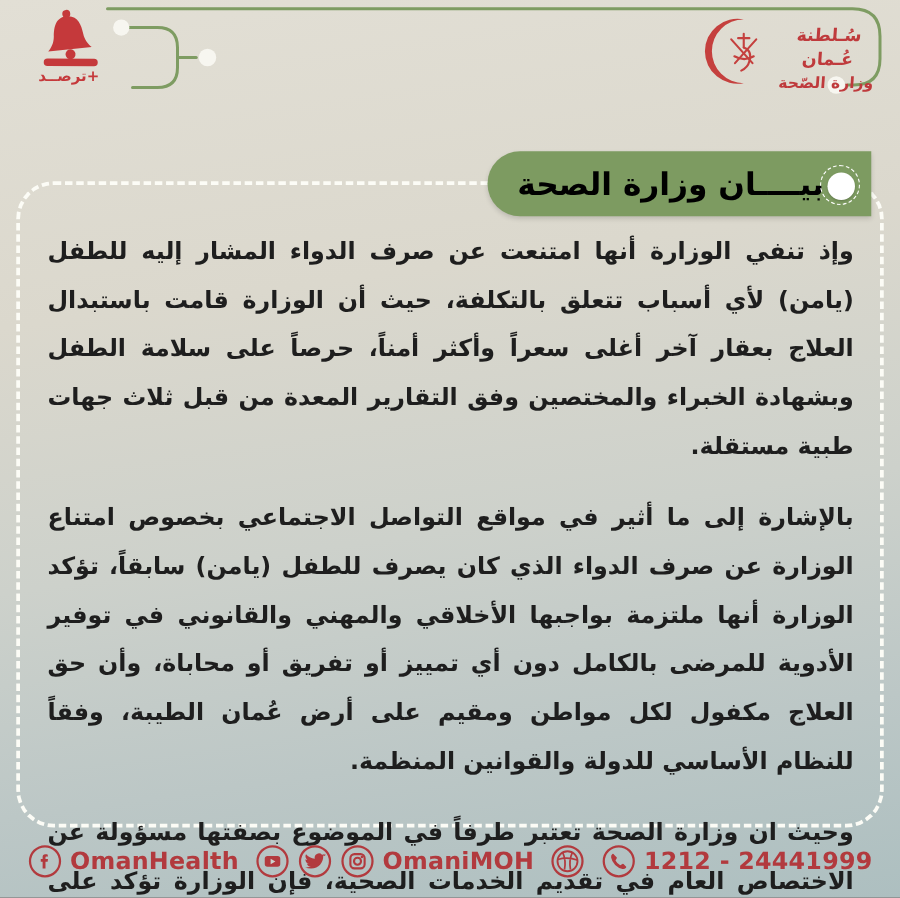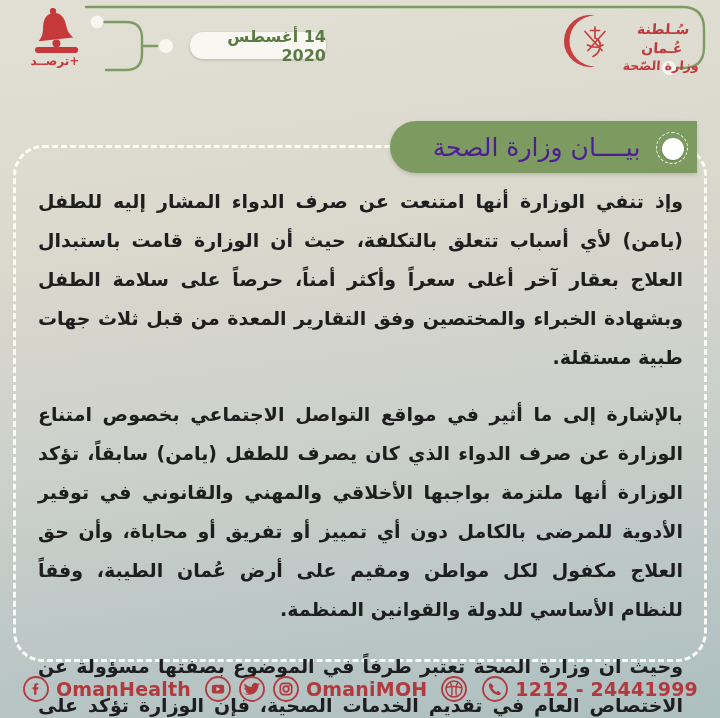--- a/index.html
+++ b/index.html
@@ -35,21 +35,21 @@
     position:absolute;left:13px;top:145px;width:688px;height:511px;
     border:3px dashed #fcfcf6;border-radius:30px;
   }
   
   .titlebar{
     position:absolute;left:390px;top:121px;width:307px;height:52px;z-index:3;
     background:#7d9b61;border-radius:26px 0 0 26px;box-shadow:0 2px 4px rgba(0,0,0,.15);
     display:flex;align-items:center;justify-content:center;direction:rtl;
     padding-left:26px;padding-right:40px;box-sizing:border-box;
   }
-  .titlebar span{color:#4c1d95;font-size:25px;font-weight:normal;white-space:nowrap;}
+  .titlebar span{color:#000000;font-size:25px;font-weight:bold;white-space:nowrap;}
   .title-dot{
     position:absolute;left:662px;top:138px;width:22px;height:22px;border-radius:50%;
     background:#ffffff;z-index:4;box-shadow:0 1px 2px rgba(0,0,0,.2);
   }
   .title-dot-ring{
     position:absolute;left:656px;top:132px;width:32px;height:32px;border-radius:50%;
     border:1.6px dashed rgba(255,255,255,.95);z-index:4;box-sizing:border-box;
   }
   
   .content{
@@ -84,21 +84,20 @@
   <div class="bell-wrap">
     <svg width="52" height="52" viewBox="0 0 52 52">
       <circle cx="26" cy="7" r="3.2" fill="#c5393b"></circle>
       <path d="M26,9 C17,9 15,17 14.2,24 C13.6,29.5 11,33 8.5,35.5 L43.5,35.5 C41,33 38.4,29.5 37.8,24 C37,17 35,9 26,9 Z" fill="#c5393b"></path>
       <circle cx="26" cy="39.5" r="4" fill="#c5393b"></circle>
       <path d="M7,44 L44,48" stroke="#c5393b" stroke-width="6" stroke-linecap="round" fill="none"></path>
     </svg>
     <div class="bell-label">ترصــد+</div>
   </div>
 
-  <div class="date-pill">14 أغسطس 2020</div>
 
   <div class="moh-logo">
     <svg width="64" height="64" viewBox="0 0 64 64">
       <path d="M45,5.5 A26,26 0 1,0 45,56.5 A21.5,21.5 0 1,1 45,5.5 Z" fill="#c5403e"></path>
       <g stroke="#c5403e" stroke-width="1.7" fill="none" stroke-linecap="round">
         <path d="M45,17 v11"></path>
         <path d="M40.5,20.5 h9"></path>
         <path d="M45,28 q7,2.5 4.5,11 q-1.2,5 -6.5,7.5"></path>
         <path d="M35,21.5 l17,19"></path>
         <path d="M55,21.5 l-17,19"></path>

